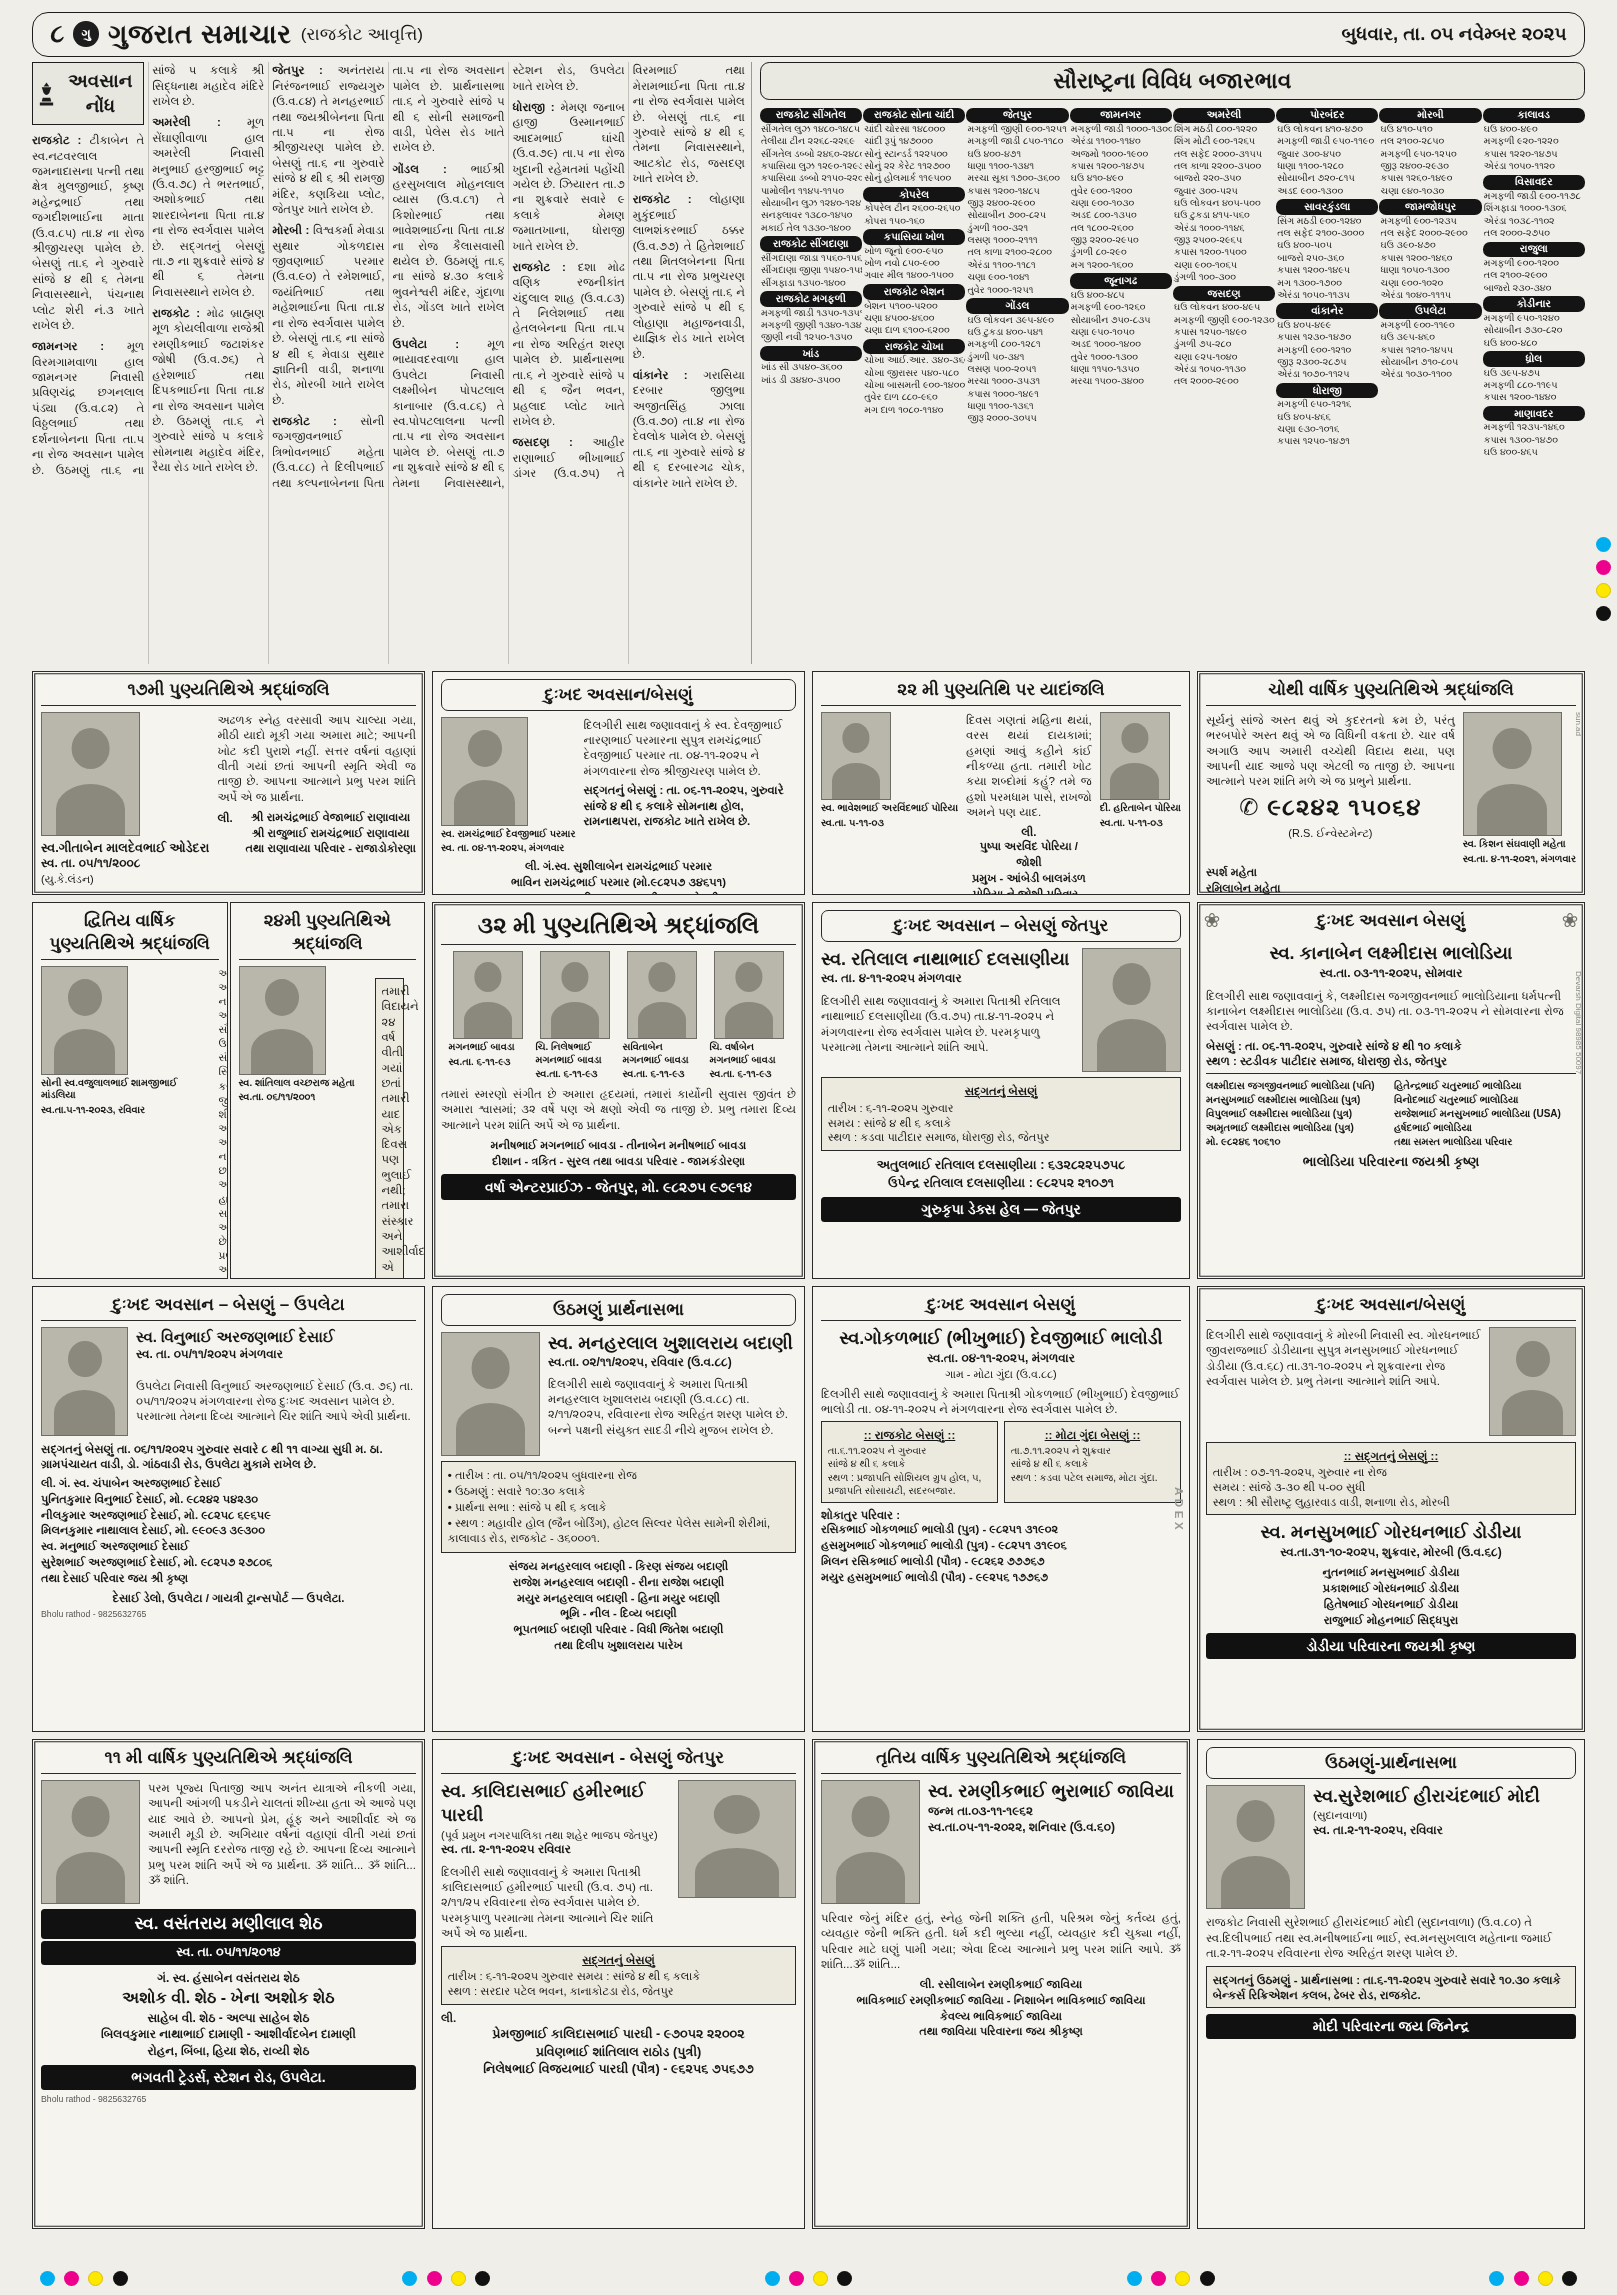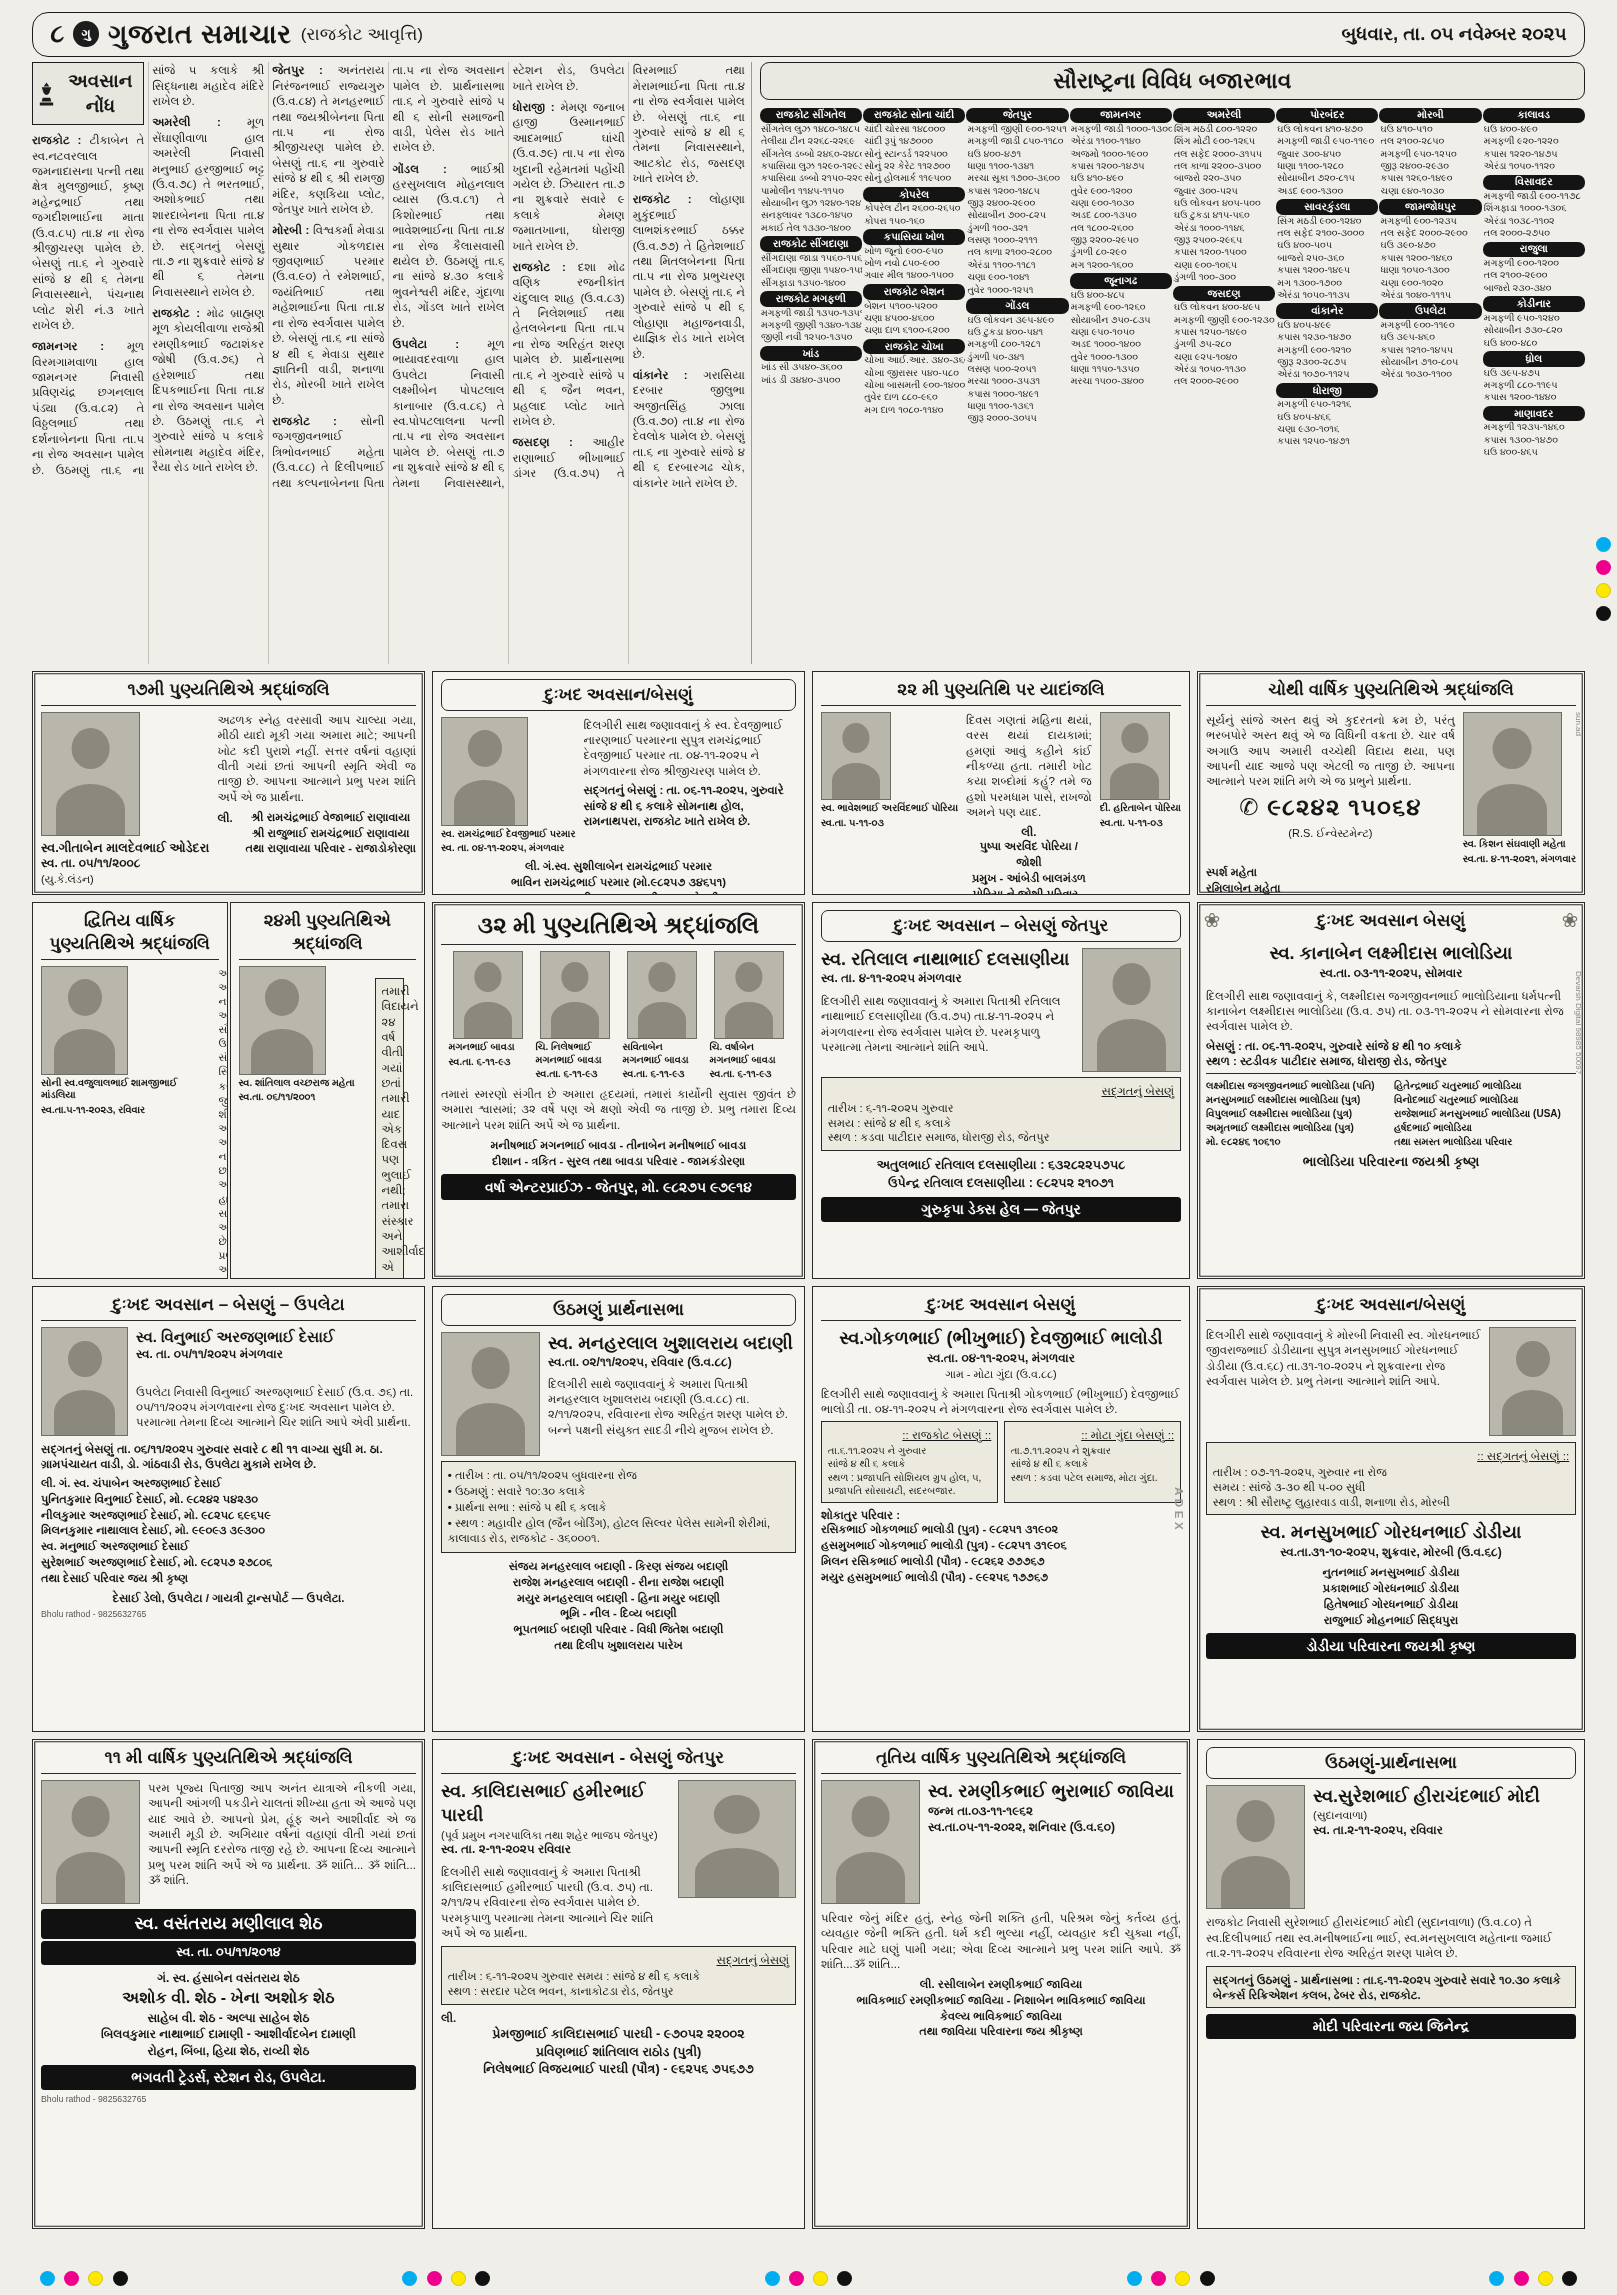--- a/index.html
+++ b/index.html
@@ -52,21 +52,21 @@
   .dname{font-weight:bold;font-size:15px}
   .dname.big{font-size:18px}
   .ddate{font-weight:bold;font-size:12px}
   .dsub{font-size:11px}
   .names .nm{font-weight:bold;font-size:11.3px;line-height:1.4}
   .names.center .nm{text-align:center}
   .names.right .nm{text-align:center}
   .li-label{font-weight:bold}
   .black-bar{background:#111;color:#fff;text-align:center;font-weight:bold;padding:3.5px 4.6px;font-size:14px;border-radius:3.5px;margin-top:4.6px}
   .besnu{border:1.2px solid #2a2a2a;padding:4.6px 5.8px;margin:5.8px 0;background:#eceade}
-  .besnu .bt{font-weight:normal;text-align:right;text-decoration:underline;margin-bottom:2.3px}
+  .besnu .bt{font-weight:bold;text-align:center;text-decoration:underline;margin-bottom:2.3px}
   .besnu .br{font-size:11.3px;font-weight:normal}
   .bullets div{font-size:11.3px;margin:1.2px 0}
   .bullets div::before{content:"• ";font-weight:bold}
   .phone-big{font-size:23px;font-weight:bold;text-align:center;letter-spacing:1.2px;margin:3.5px 0}
   .twocol{display:flex;gap:5.8px}
   .twocol>div{flex:1}
   .wm{position:absolute;right:2.3px;top:45%;writing-mode:vertical-rl;color:#9a9a94;font-size:11.6px;letter-spacing:3.5px;font-weight:bold}
   .vcred{position:absolute;right:1.2px;top:18%;writing-mode:vertical-rl;color:#8a8a84;font-size:8px}
   .cred{font-size:8.7px;color:#555;margin-top:3.5px}
   .flower{color:#6f6e66;font-size:19.6px;position:absolute;left:5.8px;top:4.6px}
@@ -904,21 +904,21 @@
       <div class="vcred">Devarsh Digital 98985 50097</div>
     </div>
 
     <div class="ad">
       <div class="ad-head">દુઃખદ અવસાન – બેસણું – ઉપલેટા</div>
       <div class="row">
         <div class="photo ph-md"></div>
         <div class="grow">
           <div class="dname">સ્વ. વિનુભાઈ અરજણભાઈ દેસાઈ</div>
           <div class="ddate">સ્વ. તા. ૦૫/૧૧/૨૦૨૫ મંગળવાર</div>
-          <p style="margin-top:21px">ઉપલેટા નિવાસી વિનુભાઈ અરજણભાઈ દેસાઈ (ઉ.વ. ૭૬) તા. ૦૫/૧૧/૨૦૨૫ મંગળવારના રોજ દુઃખદ અવસાન પામેલ છે. પરમાત્મા તેમના દિવ્ય આત્માને ચિર શાંતિ આપે એવી પ્રાર્થના.</p>
+          <p style="margin-top:15px">ઉપલેટા નિવાસી વિનુભાઈ અરજણભાઈ દેસાઈ (ઉ.વ. ૭૬) તા. ૦૫/૧૧/૨૦૨૫ મંગળવારના રોજ દુઃખદ અવસાન પામેલ છે. પરમાત્મા તેમના દિવ્ય આત્માને ચિર શાંતિ આપે એવી પ્રાર્થના.</p>
         </div>
       </div>
       <p style="font-weight:bold;margin-top:4.6px">સદ્‌ગતનું બેસણું તા. ૦૬/૧૧/૨૦૨૫ ગુરુવાર સવારે ૮ થી ૧૧ વાગ્યા સુધી મ. ઠા. ગ્રામપંચાયત વાડી, ડો. ગાંઠવાડી રોડ, ઉપલેટા મુકામે રાખેલ છે.</p>
       <div class="names" style="margin-top:4.6px">
 
       <div class="nm">લી. ગં. સ્વ. ચંપાબેન અરજણભાઈ દેસાઈ</div>
           <div class="nm">પુનિતકુમાર વિનુભાઈ દેસાઈ, મો. ૯૮૨૪૨ ૫૪૨૩૦</div>
           <div class="nm">નીલકુમાર અરજણભાઈ દેસાઈ, મો. ૯૮૨૫૮ ૬૯૬૫૯</div>
           <div class="nm">મિલનકુમાર નાથાલાલ દેસાઈ, મો. ૯૯૦૯૩ ૩૯૩૦૦</div>
           <div class="nm">સ્વ. મનુભાઈ અરજણભાઈ દેસાઈ</div>

